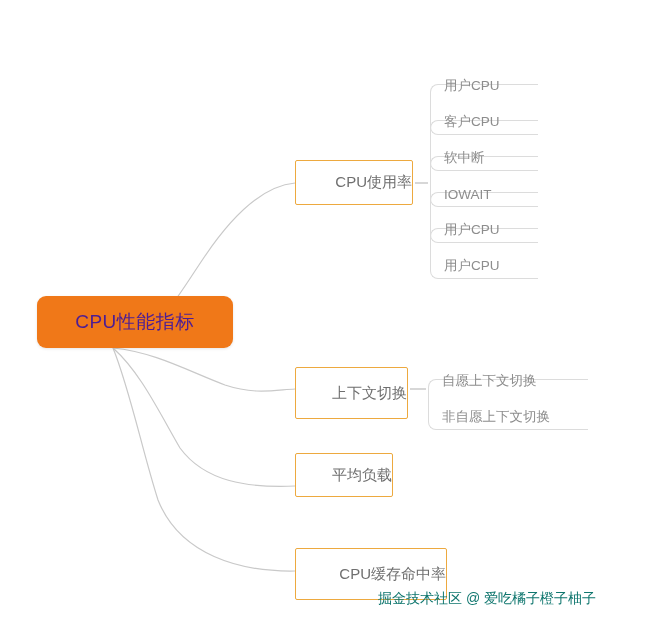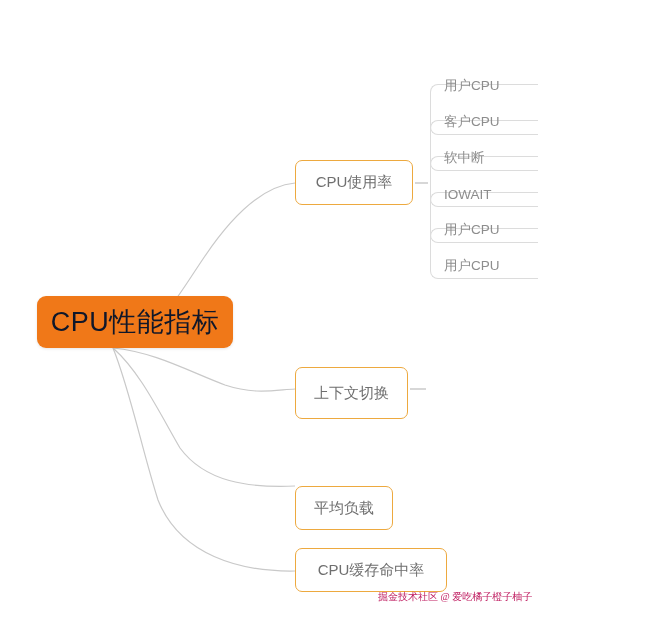--- a/index.html
+++ b/index.html
@@ -48,47 +48,47 @@
     width: 196px;
     height: 52px;
     background: #f07818;
     border-radius: 9px;
     box-shadow: 0 1px 3px rgba(0,0,0,0.10);
     display: flex;
     align-items: center;
     justify-content: center;
   }
   .root-node .label {
-    color: #0f172a;
-    font-size: 27px;
+    color: #4c1d95;
+    font-size: 19px;
     letter-spacing: 0.5px;
     white-space: nowrap;
   }
 
   
   .branch-node {
     position: absolute;
     background: #ffffff;
     border: 1.6px solid #eda93f;
-    border-radius: 7px;
+    border-radius: 2px;
     display: flex;
     align-items: center;
-    justify-content: center;
+    justify-content: flex-end;
     box-sizing: border-box;
   }
   .branch-node .label {
     color: #6f6f6f;
     font-size: 15px;
     white-space: nowrap;
   }
 
   #node-cpu-usage      { left: 295px; top: 160px; width: 118px; height: 45px; }
   #node-ctx-switch     { left: 295px; top: 367px; width: 113px; height: 52px; }
-  #node-load-average   { left: 295px; top: 486px; width: 98px;  height: 44px; }
-  #node-cache-hit-rate { left: 295px; top: 548px; width: 152px; height: 44px; }
+  #node-load-average   { left: 295px; top: 453px; width: 98px;  height: 44px; }
+  #node-cache-hit-rate { left: 295px; top: 548px; width: 152px; height: 52px; }
 
   
   .leaf-stack {
     position: absolute;
   }
   .leaf-item {
     position: relative;
     box-sizing: border-box;
     display: flex;
     align-items: center;
@@ -121,24 +121,24 @@
   #stack-cpu-usage .leaf-item { height: 36px; }
 
   #stack-ctx-switch { left: 428px; top: 358px; }
   #stack-ctx-switch .leaf-item { height: 36px; }
 
   
   #watermark {
     position: absolute;
     left: 378px;
     top: 590px;
-    color: #be185d;
-    font-size: 10px;
-    white-space: nowrap;
-    font-family: Liberation Serif, serif;
+    color: #0f766e;
+    font-size: 14px;
+    white-space: nowrap;
+    font-family: Liberation Sans, sans-serif;
   }
 </style>
 </head>
 <body>
 
 <div id="mindmap-canvas">
 
   <svg id="connector-layer" viewBox="0 0 666 624" xmlns="http://www.w3.org/2000/svg">
 
     <path d="M 113 348 C 150 348 175 300 205 256 C 232 216 262 186 295 183"></path>
@@ -188,16 +188,24 @@
       <span class="leaf-label">IOWAIT</span>
     </div>
     <div class="leaf-item boxed">
       <span class="leaf-label">用户CPU</span>
     </div>
     <div class="leaf-item boxed">
       <span class="leaf-label">用户CPU</span>
     </div>
   </div>
 
+  <div class="leaf-stack" id="stack-ctx-switch">
+    <div class="leaf-item">
+      <span class="leaf-label">自愿上下文切换</span>
+    </div>
+    <div class="leaf-item boxed">
+      <span class="leaf-label">非自愿上下文切换</span>
+    </div>
+  </div>
 
   <div id="watermark">掘金技术社区 @ 爱吃橘子橙子柚子</div>
 
 </div>
 
 </body></html>

